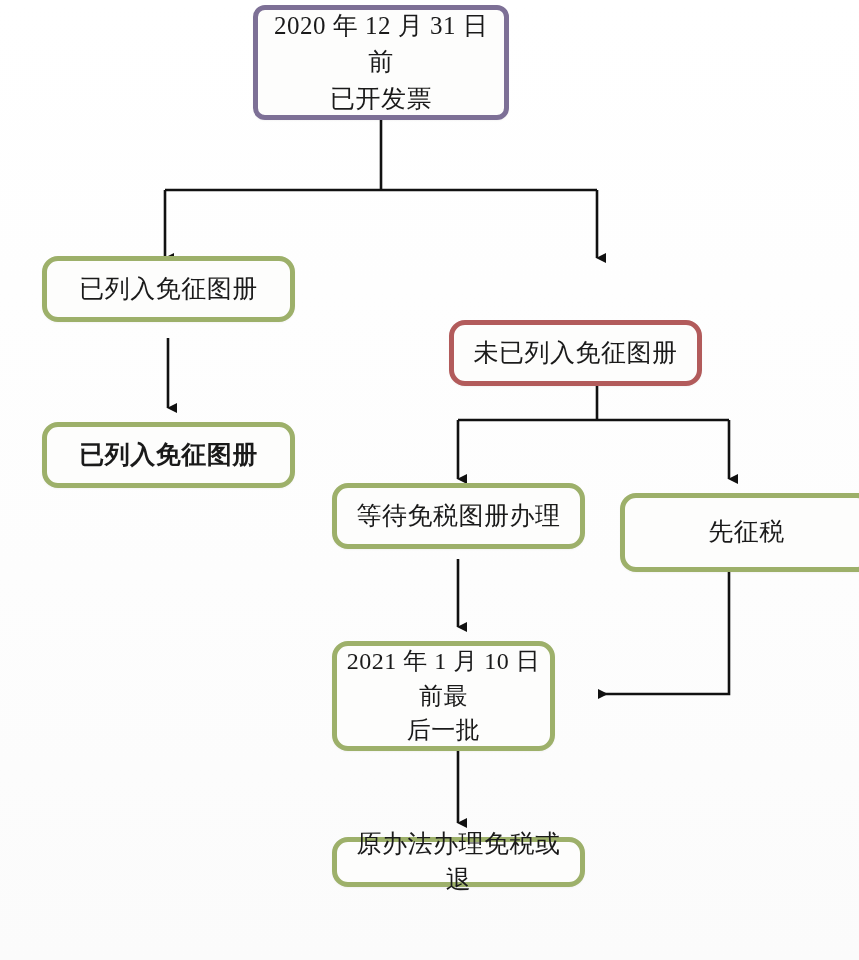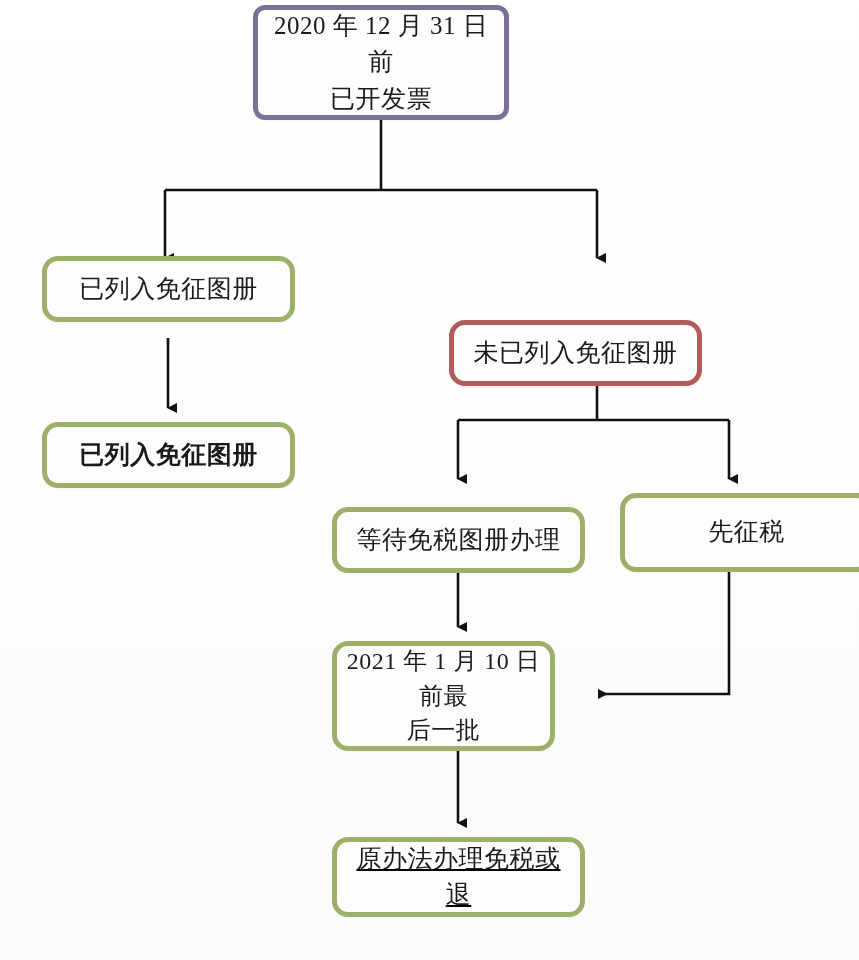--- a/index.html
+++ b/index.html
@@ -123,30 +123,30 @@
   </div>
 
   <div class="node red" style="left:449px; top:272px; width:253px; height:66px;margin-top:48px;">
     <span class="label fs-24">未已列入免征图册</span>
   </div>
 
   <div class="node green" style="left:42px; top:422px; width:253px; height:66px;">
     <span class="label fs-24 bold">已列入免征图册</span>
   </div>
 
-  <div class="node green" style="left:332px; top:507px; width:253px; height:66px;">
+  <div class="node green" style="left:332px; top:483px; width:253px; height:66px;">
     <span class="label fs-24">等待免税图册办理</span>
   </div>
 
   <div class="node green" style="left:620px; top:493px; width:253px; height:79px;">
     <span class="label fs-24">先征税</span>
   </div>
 
   <div class="node green" style="left:332px; top:641px; width:223px; height:110px;">
     <span class="label fs-23">2021 年 1 月 10 日前最
 后一批</span>
   </div>
 
-  <div class="node green" style="left:332px; top:837px; width:253px; height:80px;text-decoration:underline;">
+  <div class="node green" style="left:332px; top:837px; width:253px; height:50px;">
     <span class="label fs-24">原办法办理免税或退</span>
   </div>
 
 </div>
 
 </body></html>

